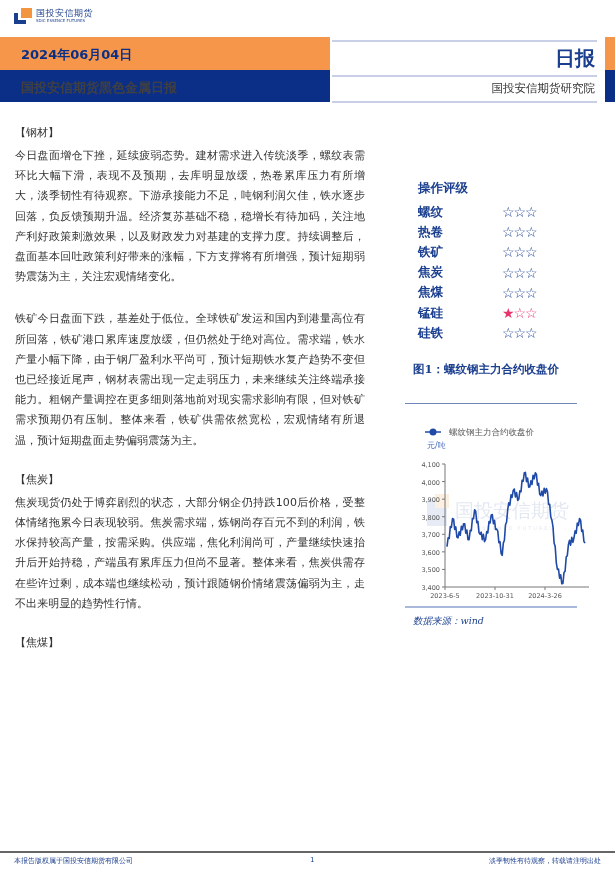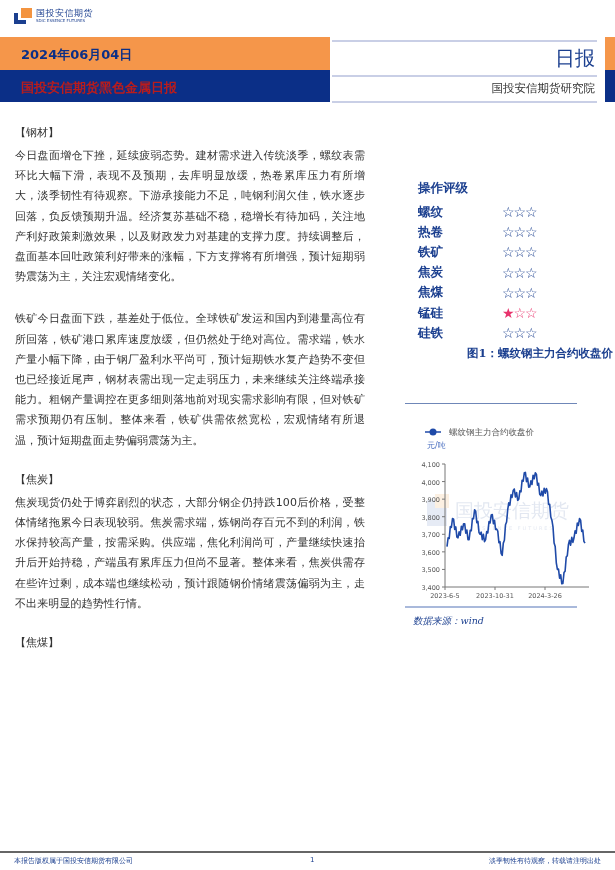--- a/index.html
+++ b/index.html
@@ -11,39 +11,39 @@
   .logo-mark .b { position:absolute; left:0; bottom:0; width:12px; height:11px; border-left:4px solid #1b3f8f; border-bottom:4px solid #1b3f8f; box-sizing:border-box; }
   .logo-text { display:flex; flex-direction:column; line-height:1; }
   .logo-cn { font-size:9px; color:#1b3f8f; letter-spacing:0.5px; }
   .logo-en { font-size:4px; color:#1b3f8f; margin-top:1px; }
 
   .band-orange { position:absolute; left:0; top:37px; width:330px; height:33px; background:#f5964a; }
   .band-blue { position:absolute; left:0; top:70px; width:330px; height:32px; background:#0b2f87; }
   .band-orange-r { position:absolute; left:605px; top:37px; width:10px; height:33px; background:#f5964a; }
   .band-blue-r { position:absolute; left:605px; top:70px; width:10px; height:32px; background:#0b2f87; }
   .date { position:absolute; left:21px; top:46px; font-size:13px; font-weight:bold; color:#0b2f87; }
-  .report-name { position:absolute; left:21px; top:79px; font-size:13px; font-weight:bold; color:#b91c1c; }
+  .report-name { position:absolute; left:21px; top:79px; font-size:13px; font-weight:bold; color:#404040; }
 
   .rbox { position:absolute; left:330px; top:37px; width:275px; height:65px; }
   .rline { position:absolute; left:2px; right:8px; height:2px; background:#c9cfe6; }
-  .rtitle { position:absolute; right:10px; top:8px; font-size:20px; font-weight:normal; color:#1b3f8f; }
+  .rtitle { position:absolute; right:10px; top:8px; font-size:20px; font-weight:bold; color:#1b3f8f; }
   .rinst { position:absolute; right:10px; top:44px; font-size:11.5px; color:#333; }
 
   .left { position:absolute; left:15px; top:126px; width:350px; }
   .sec { margin-bottom:22px; }
   .sec-title { font-size:11px; color:#333; line-height:14px; margin-bottom:6px; }
   .sec-body { font-size:11px; line-height:20.2px; color:#333; text-align:justify; letter-spacing:0.1px; }
 
   .rating { position:absolute; left:418px; top:180px; width:170px; }
   .rating-title { font-size:12.5px; font-weight:bold; color:#1b3f8f; font-family:"DejaVu Serif", serif; margin-bottom:5px; }
   .rrow { display:flex; height:20.2px; align-items:center; }
   .rname { width:84px; font-size:12.5px; font-weight:bold; color:#1b3f8f; font-family:"DejaVu Serif", serif; }
   .stars { font-size:14px; letter-spacing:-1px; color:#1b3f8f; }
 
-  .fig-title { position:absolute; left:413px; top:340px; font-size:11.5px; font-weight:bold; color:#1b3f8f; font-family:"DejaVu Serif", serif; line-height:26px; width:200px;text-align:right; }
+  .fig-title { position:absolute; left:413px; top:356px; font-size:11.5px; font-weight:bold; color:#1b3f8f; font-family:"DejaVu Serif", serif; line-height:26px; width:200px; }
   .fig-line-top { position:absolute; left:405px; top:403px; width:172px; height:1px; background:#6f87b8; }
   .fig-line-bot { position:absolute; left:405px; top:606px; width:172px; height:2px; background:#a9b9db; }
   .source { position:absolute; left:413px; top:615px; font-size:9.5px; font-style:italic; color:#1b3f8f; font-family:"DejaVu Serif", serif; }
 
   .chart { position:absolute; left:405px; top:420px; width:210px; height:190px; }
 
   .footer-line { position:absolute; left:0; top:851px; width:615px; height:2px; background:#666; }
   .footer-left { position:absolute; left:14px; top:856px; font-size:7px; color:#1b3f8f; font-family:"DejaVu Serif", serif; }
   .footer-page { position:absolute; left:310px; top:856px; font-size:7px; color:#1b3f8f; }
   .footer-right { position:absolute; right:14px; top:856px; font-size:7px; color:#1b3f8f; font-family:"DejaVu Serif", serif; }

